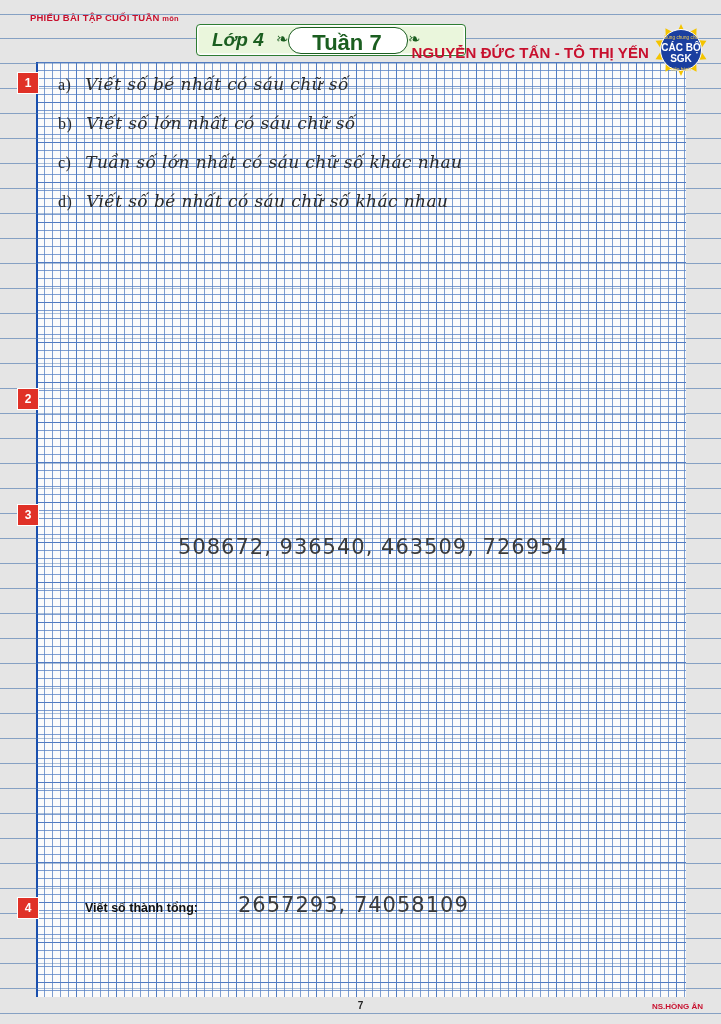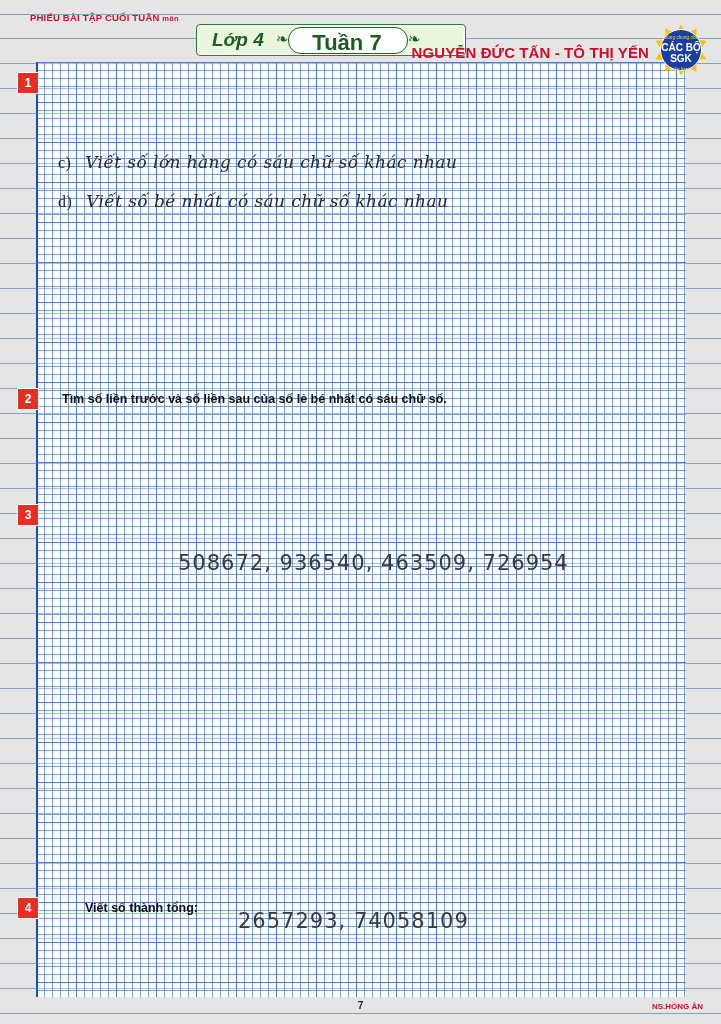--- a/index.html
+++ b/index.html
@@ -261,21 +261,20 @@
 
   
   .nums {
     position: absolute;
     z-index: 6;
     font-family: "DejaVu Sans", sans-serif;
     font-size: 21px;
     color: #3a3a3a;
     letter-spacing: 1px;
     white-space: nowrap;
-    margin-top: 16px;
   }
   #q3-nums { left: 178px; top: 535px; }
   #q4-nums { left: 238px; top: 893px; }
 
   
   #footer-page {
     position: absolute;
     left: 0; top: 1000px;
     width: 721px;
     text-align: center;
@@ -327,29 +326,34 @@
       <div class="core">
         <div class="l1">Dùng chung cho</div>
         <div class="l2">CÁC BỘ SGK</div>
         <div class="l3">hiện hành</div>
       </div>
     </div>
   </div>
 
   <div class="qnum" id="qnum-1">1</div>
 
+  <div class="hw" id="hw-a">
+    <span class="lbl">a)</span><span>Viết số bé nhất có sáu chữ số</span>
+  </div>
+  <div class="hw" id="hw-b">
+    <span class="lbl">b)</span><span>Viết số lớn nhất có sáu chữ số</span>
+  </div>
   <div class="hw" id="hw-c">
-    <span class="lbl">c)</span><span>Viết số lớn hàng có sáu chữ số khác nhau</span>
+    <span class="lbl">c)</span><span>Tuần số lớn nhất có sáu chữ số khác nhau</span>
   </div>
   <div class="hw" id="hw-d">
     <span class="lbl">d)</span><span>Viết số bé nhất có sáu chữ số khác nhau</span>
   </div>
 
   <div class="qnum" id="qnum-2">2</div>
-  <div class="qtext" id="q2-text">Tìm số liền trước và số liền sau của số lẻ bé nhất có sáu chữ số.</div>
 
   <div class="qnum" id="qnum-3">3</div>
   <div class="nums" id="q3-nums">508672, 936540, 463509, 726954</div>
 
   <div class="qnum" id="qnum-4">4</div>
   <div class="qtext" id="q4-text">Viết số thành tổng:</div>
   <div class="nums" id="q4-nums">2657293, 74058109</div>
 
   <div id="footer-page">7</div>
   <div id="footer-right">NS.HỒNG ÂN</div>

